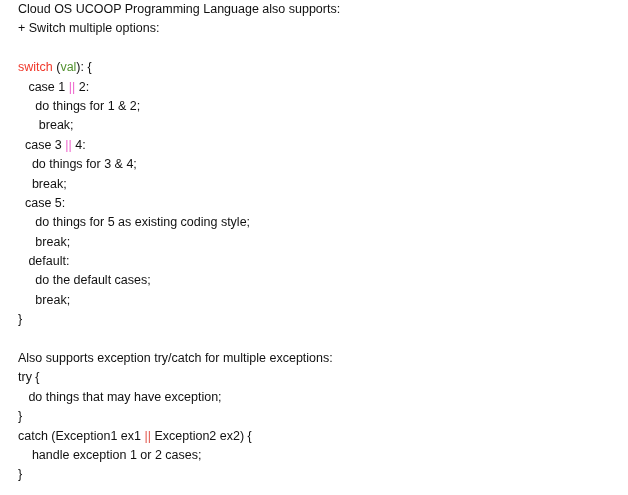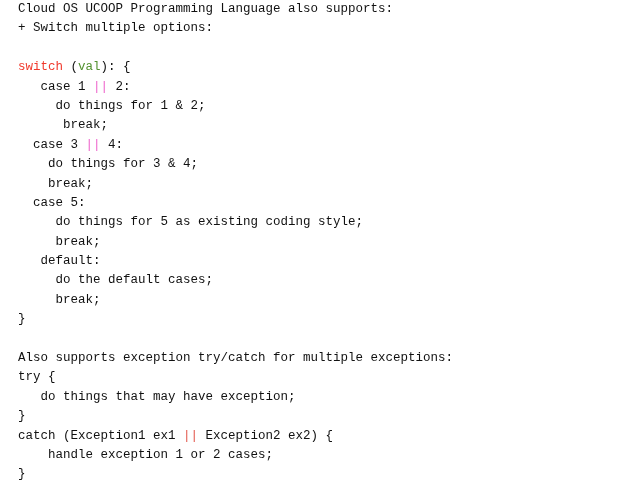--- a/index.html
+++ b/index.html
@@ -6,21 +6,21 @@
     margin: 0;
     padding: 0;
     background: #ffffff;
   }
   .page {
     position: relative;
     width: 564px;
     height: 495px;
     background: #ffffff;
     overflow: hidden;
-    font-family: Liberation Mono, monospace;
+    font-family: Liberation Sans, sans-serif;
     font-size: 12.5px;
     line-height: 19.4px;
     color: #111111;
   }
   .doc-body {
     padding: 0 10px 0 18px;
     white-space: pre;
   }
   .line {
     height: 19.4px;

